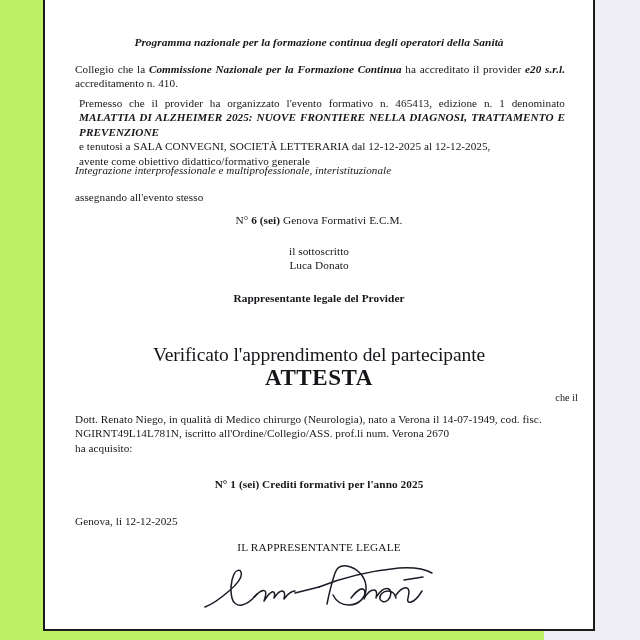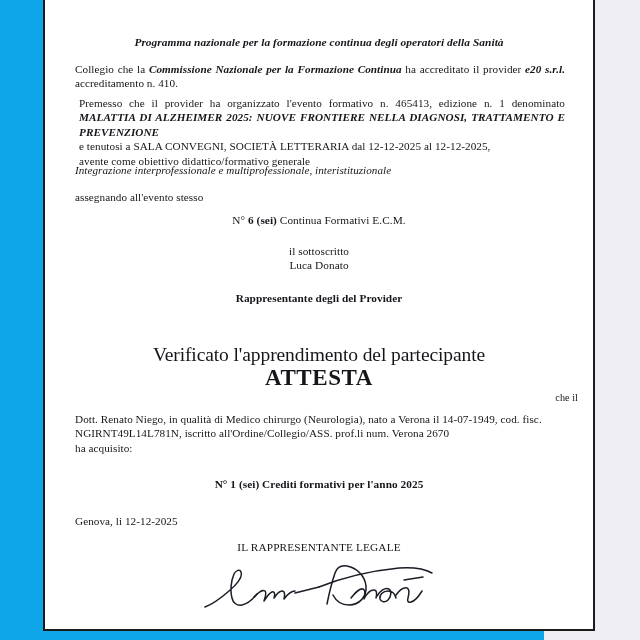--- a/index.html
+++ b/index.html
@@ -11,21 +11,21 @@
     height: 640px;
     background: #eeeef4;
     font-family: "Liberation Serif", "DejaVu Serif", serif;
     overflow: hidden;
   }
 
   #viewport {
     position: relative;
     width: 544px;
     height: 640px;
-    background: #0ea5e9;
+    background: #bef264;
   }
 
   
   .top-chip {
     position: absolute;
     top: 0px;
     left: 352px;
     width: 74px;
     height: 4px;
     background: #c9ccd6;
@@ -176,25 +176,25 @@
       <div class="t hdr-program">Programma nazionale per la formazione continua degli operatori della Sanità</div>
 
       <div class="t just p-premesso1"><span>Collegio che la </span><span class="bi">Commissione Nazionale per la Formazione Continua</span><span> ha accreditato il provider </span><span class="bi">e20 s.r.l.</span><span> accreditamento n. 410.</span></div>
 
       <div class="t just p-premesso2"><span>Premesso che il provider ha organizzato l'evento formativo n. 465413, edizione n. 1 denominato </span><span class="bi">MALATTIA DI ALZHEIMER 2025: NUOVE FRONTIERE NELLA DIAGNOSI, TRATTAMENTO E PREVENZIONE</span><br><span>e tenutosi a SALA CONVEGNI, SOCIETÀ LETTERARIA dal 12-12-2025 al 12-12-2025,</span><br><span>avente come obiettivo didattico/formativo generale</span></div>
 
       <div class="t i p-integrazione">Integrazione interprofessionale e multiprofessionale, interistituzionale</div>
 
       <div class="t p-assegnando">assegnando all'evento stesso</div>
 
-      <div class="t p-crediti1"><span>N° </span><span class="b">6 (sei)</span><span> Continua Formativi E.C.M.</span></div>
+      <div class="t p-crediti1"><span>N° </span><span class="b">6 (sei)</span><span> Genova Formativi E.C.M.</span></div>
 
       <div class="t p-sottoscritto"><span>il sottoscritto</span><br><span>Luca Donato</span></div>
 
-      <div class="t p-rappr">Rappresentante degli del Provider</div>
+      <div class="t p-rappr">Rappresentante legale del Provider</div>
 
       <div class="t h-verificato">Verificato l'apprendimento del partecipante</div>
 
       <div class="t h-attesta">ATTESTA</div>
 
       <div class="t h-cheil">che il</div>
 
       <div class="t just p-dott"><span>Dott. Renato Niego, in qualità di Medico chirurgo (Neurologia), nato a Verona il 14-07-1949, cod. fisc.</span><br><span>NGIRNT49L14L781N, iscritto all'Ordine/Collegio/ASS. prof.li num. Verona 2670</span></div>
 
       <div class="t p-haacq">ha acquisito:</div>

